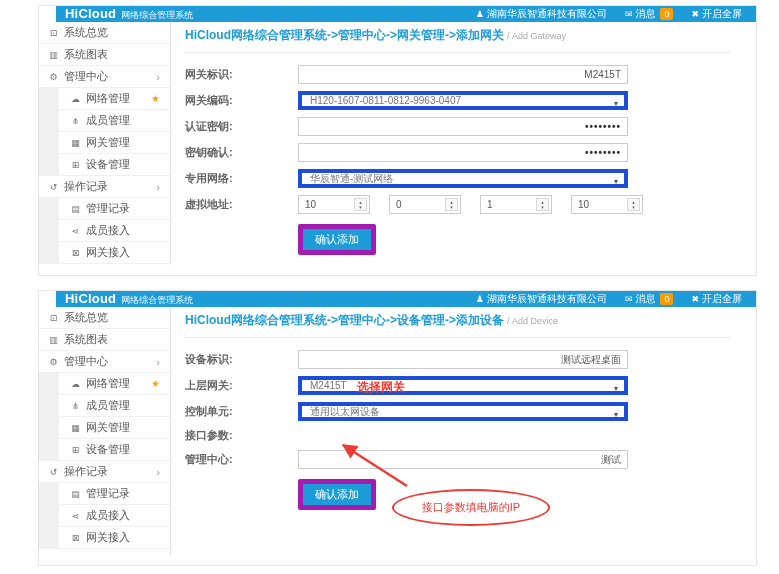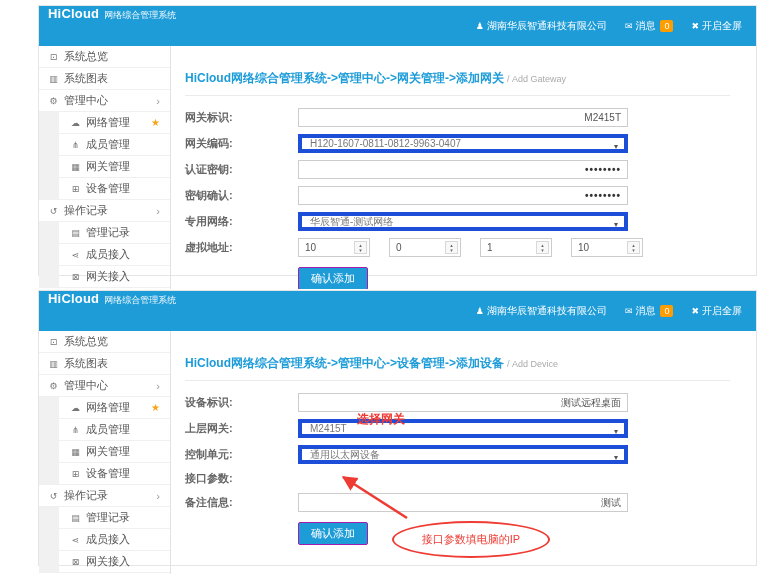--- a/index.html
+++ b/index.html
@@ -2,58 +2,58 @@
 <html><head>
 <meta charset="utf-8">
 <style>
   html,body{margin:0;padding:0;background:#fff;}
   .page{position:relative;width:779px;height:574px;background:#fff;overflow:hidden;
         font-family:"Liberation Sans","DejaVu Sans",sans-serif;}
   .panel{position:absolute;left:38px;width:719px;background:#fff;border:1px solid #e5e5e5;box-sizing:border-box;}
   #panel1{top:5px;height:271px;}
   #panel2{top:290px;height:276px;}
   
-  .hdr{height:40px;background:#1d9cd8;display:flex;color:#fff;}
+  .hdr{height:16px;background:#1d9cd8;display:flex;align-items:center;color:#fff;margin-left:17px;}
   .brand{padding-left:9px;display:flex;align-items:baseline;cursor:default;}
   .brand-name{font-size:13px;font-weight:bold;letter-spacing:.2px;}
   .brand-sub{font-size:9px;margin-left:5px;opacity:.95;}
   .hdr-right{margin-left:auto;display:flex;align-items:center;gap:18px;padding-right:14px;font-size:10px;}
   .hdr-item{display:flex;align-items:center;gap:3px;cursor:pointer;white-space:nowrap;}
   .hdr-ico{font-size:9px;}
   .badge{background:#ff9c00;color:#fff;font-size:9px;padding:0 4px;border-radius:2px;line-height:12px;margin-left:2px;}
   
   .pbody{display:flex;height:calc(100% - 26px);}
   .sidebar{width:131px;border-right:1px solid #e2e2e2;overflow:hidden;flex:none;}
   .sitem{height:22px;display:flex;align-items:center;font-size:11px;color:#555;
          border-bottom:1px solid #f0f0f0;padding-left:8px;position:relative;cursor:pointer;box-sizing:border-box;}
   .sitem.sub{padding-left:30px;}
   .sitem.sub::before{content:"";position:absolute;left:0;top:0;bottom:0;width:20px;background:#f1f1f1;}
   .sicon{width:13px;margin-right:4px;font-size:9px;color:#777;text-align:center;flex:none;}
   .slabel{white-space:nowrap;}
   .schev{margin-left:auto;padding-right:10px;color:#999;font-size:11px;}
   .sstar{margin-left:auto;padding-right:10px;color:#f8a51b;font-size:10px;}
-  .main{flex:1;position:relative;padding:16px 26px 0 14px;overflow:hidden;margin-top:8px;}
+  .main{flex:1;position:relative;padding:5px 26px 0 14px;overflow:hidden;}
   .crumb{font-size:12px;font-weight:bold;color:#1d9cd8;white-space:nowrap;}
   .crumb-suffix{font-size:9px;color:#aaa;font-weight:normal;margin-left:3px;}
   .divider{border-bottom:1px solid #eaeaea;margin:8px 0 12px 0;}
   
   .frow{display:flex;align-items:center;margin-bottom:7px;}
   .flabel{width:104px;margin-right:9px;font-size:11px;color:#666;font-weight:bold;flex:none;}
   .ctrl{position:relative;width:330px;height:19px;box-sizing:border-box;font-size:10px;color:#555;text-align:right;}
   input.ctrl{border:1px solid #ccc;padding:0 6px;background:#fff;outline:none;}
   .select{border:4px solid #1d4ed8;display:flex;align-items:center;padding-left:8px;color:#777;cursor:pointer;background:#fff;}
   .caret{position:absolute;right:6px;top:5px;font-size:8px;color:#555;line-height:8px;}
   .pw{font-weight:bold;letter-spacing:1px;color:#333;}
   .octets{display:flex;gap:19px;}
   .octet{position:relative;width:72px;height:19px;border:1px solid #ccc;box-sizing:border-box;
          display:flex;align-items:center;padding-left:6px;font-size:10px;color:#555;background:#fff;cursor:text;}
   .spin{position:absolute;right:2px;top:2px;bottom:2px;width:11px;border:1px solid #d8d8d8;background:#f8f8f8;
         display:flex;flex-direction:column;align-items:center;justify-content:center;color:#666;}
   .spin span{font-size:5px;line-height:5px;}
-  .btn{margin-left:113px;margin-top:3px;background:#1d9cd8;color:#fff;border:1px solid #a21caf;
+  .btn{margin-left:113px;margin-top:3px;background:#1d9cd8;color:#fff;border:5px solid #a21caf;
        font-size:11px;padding:3px 12px;border-radius:2px;cursor:pointer;
        font-family:"Liberation Sans","DejaVu Sans",sans-serif;}
   
   .red-note{position:absolute;left:186px;top:72px;color:#ee3b33;font-size:12px;font-weight:bold;z-index:4;}
   .red-ellipse{position:absolute;left:221px;top:182px;width:158px;height:37px;border:2px solid #ee3b33;
                border-radius:50%;display:flex;align-items:center;justify-content:center;
                color:#ee3b33;font-size:11px;z-index:4;box-sizing:border-box;}
   .arrow-svg{position:absolute;left:0;top:0;z-index:3;pointer-events:none;}
 </style>
 </head>
@@ -298,21 +298,21 @@
           <span class="flabel">控制单元:</span>
           <div class="ctrl select">
             <span>通用以太网设备</span>
             <span class="caret">▾</span>
           </div>
         </div>
         <div class="frow">
           <span class="flabel">接口参数:</span>
         </div>
         <div class="frow">
-          <span class="flabel">备注信息:</span>
+          <span class="flabel">管理中心:</span>
           <input class="ctrl" type="text" value="测试" style="">
         </div>
         <button class="btn">确认添加</button>
 
         
         <div class="red-note">选择网关</div>
         <svg class="arrow-svg" width="588" height="250">
           <defs>
             <marker id="ah" markerWidth="7" markerHeight="7" refX="5.5" refY="3" orient="auto">
               <path d="M0,0 L6,3 L0,6 z" fill="#ee3b33"></path>

